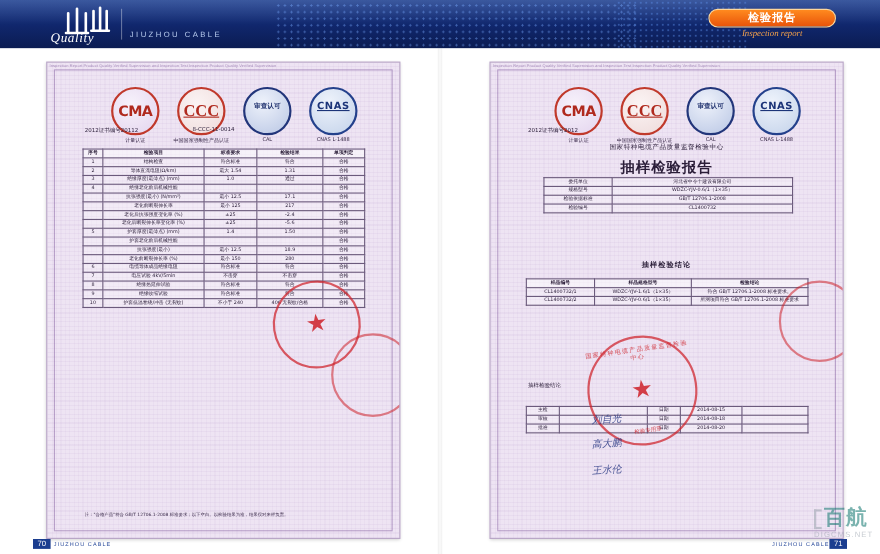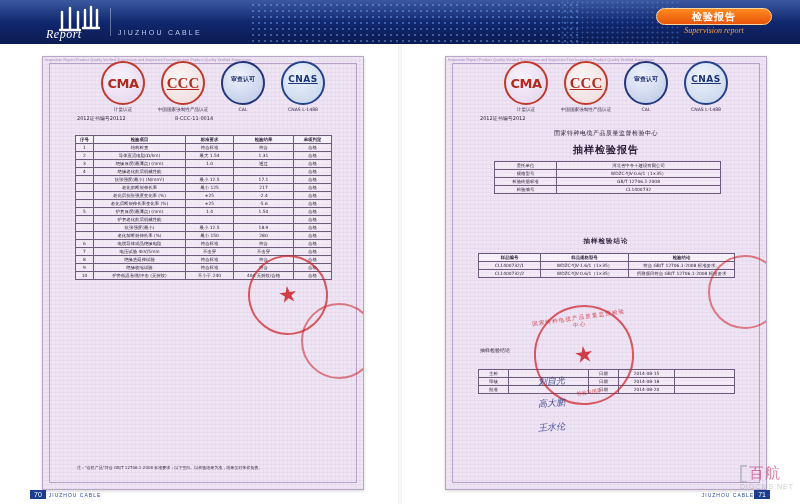--- a/index.html
+++ b/index.html
@@ -76,21 +76,21 @@
     letter-spacing: 0.5px;
   }
   .logo-divider {
     position: absolute;
     left: 110px; top: 8px;
     width: 1px; height: 28px;
     background: rgba(255,255,255,0.35);
   }
   .badge {
     position: absolute;
-    right: 12px; top: 8px;
+    right: 24px; top: 8px;
     width: 132px; height: 29px;
   }
   .badge-pill {
     position: absolute;
     left: 0; top: 0;
     width: 116px; height: 17px;
     border-radius: 9px;
     background: linear-gradient(180deg, #ff8a1f 0%, #e8540a 100%);
     border: 1px solid #ffd79a;
     box-sizing: border-box;
@@ -163,21 +163,21 @@
   }
   .inner-frame {
     position: absolute;
     left: 6px; top: 6px; right: 6px; bottom: 6px;
     border: 1px solid rgba(120,80,150,0.45);
   }
 
   
   .logos {
     position: absolute;
-    top: 4px;
+    top: 22px;
     height: 46px;
     width: 100%;
   }
   .cert {
     position: absolute;
     width: 44px; height: 44px;
     border-radius: 50%;
     box-sizing: border-box;
     text-align: center;
     font-family: "DejaVu Sans", sans-serif;
@@ -239,21 +239,21 @@
   table.doc th {
     font-weight: bold;
     background: rgba(255,255,255,0.35);
   }
   td.lft { text-align: left; padding-left: 2px; }
 
   .doc-title {
     position: absolute;
     width: 100%;
     text-align: center;
-    font-size: 10px;
+    font-size: 13px;
     font-weight: bold;
     color: #2a1d38;
     font-family: "DejaVu Sans", sans-serif;
     letter-spacing: 1px;
   }
   .doc-subtitle {
     position: absolute;
     width: 100%;
     text-align: center;
     font-size: 6px;
@@ -349,23 +349,23 @@
   .pn-left { left: 30px; }
   .pn-right { right: 30px; text-align: right; }
 
   
   .site-wm {
     position: absolute;
     right: 6px; bottom: 14px;
     opacity: 0.55;
   }
   .site-wm .cn {
-    color: #be185d;
-    font-size: 15px;
-    font-weight: normal;
+    color: #0f766e;
+    font-size: 19px;
+    font-weight: bold;
     font-family: "DejaVu Sans", sans-serif;
     letter-spacing: 1px;
   }
   .site-wm .en {
     color: #9aa3ad;
     font-size: 7px;
     letter-spacing: 1px;
     text-align: right;
     font-family: "Liberation Sans", sans-serif;
   }
@@ -385,27 +385,27 @@
   <div class="header-sheen"></div>
   <div class="header-dots"></div>
   <div class="header-dots2"></div>
 
   <div class="logo-mark">
     <svg width="46" height="36" viewBox="0 0 46 36">
       <path d="M4 8 L4 26 M12 4 L12 26 M20 8 L20 26 M2 26 L22 26" stroke="#ffffff" stroke-width="2.4" fill="none" stroke-linecap="round"></path>
       <path d="M27 6 L27 24 M33 3 L33 24 M39 6 L39 24 M25 24 L41 24" stroke="#ffffff" stroke-width="2.4" fill="none" stroke-linecap="round"></path>
     </svg>
   </div>
-  <div class="logo-script">Report</div>
+  <div class="logo-script">Quality</div>
   <div class="logo-divider"></div>
   <div class="logo-en">JIUZHOU CABLE</div>
 
   <div class="badge">
     <div class="badge-pill">检验报告</div>
-    <div class="badge-sub">Supervision report</div>
+    <div class="badge-sub">Inspection report</div>
   </div>
 </div>
 
 <div class="book">
   <div class="gutter"></div>
 
   <div class="sheet sheet-left">
     <div class="watermark">Inspection Report Product Quality Verified Supervision and Inspection Test Inspection Product Quality Verified Supervision </div>
     <div class="guilloche"></div>
     <div class="inner-frame"></div>

